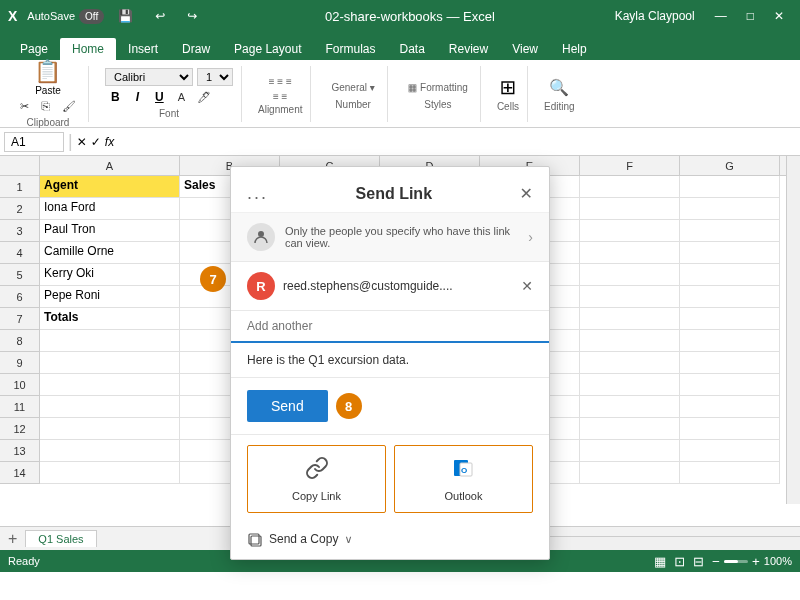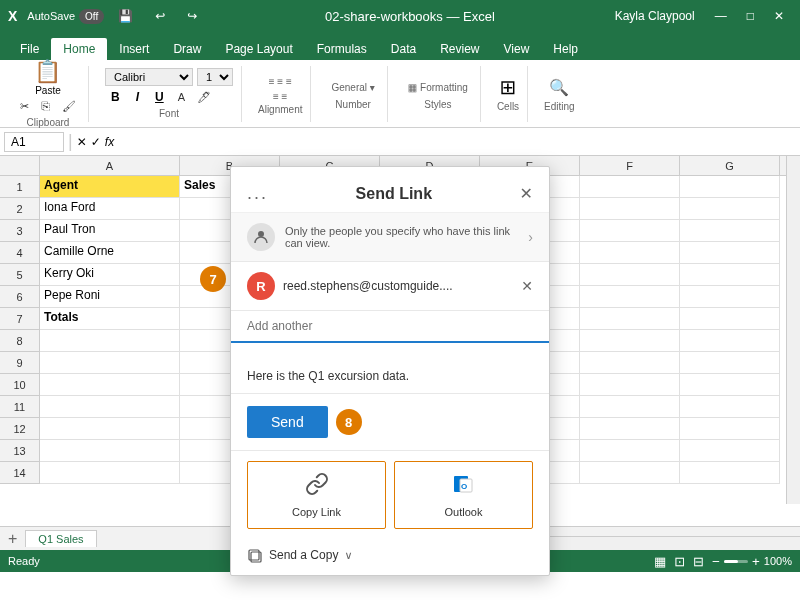--- a/index.html
+++ b/index.html
@@ -230,21 +230,20 @@
       padding: 8px 16px;
       border-bottom: 2px solid #1e7bcc;
     }
     .add-another-input {
       border: none; outline: none; font-size: 12px; color: #999; width: 100%;
     }
 
     .dialog-message {
       padding: 10px 16px;
       border-bottom: 1px solid #e8e8e8;
-      margin-top: 16px;
     }
     .message-input {
       border: none; outline: none; font-size: 12px; color: #333; width: 100%;
     }
 
     .dialog-send-row {
       display: flex;
       align-items: center;
       padding: 12px 16px;
       gap: 8px;
@@ -334,21 +333,21 @@
   </div>
   <div class="title-bar-right">
     <span style="font-size:12px;margin-right:8px;">Kayla Claypool</span>
     <button class="title-bar-btn">—</button>
     <button class="title-bar-btn">□</button>
     <button class="title-bar-btn">✕</button>
   </div>
 </div>
 
 <div class="ribbon-tabs">
-  <div class="ribbon-tab">File</div>
+  <div class="ribbon-tab">Page</div>
   <div class="ribbon-tab active">Home</div>
   <div class="ribbon-tab">Insert</div>
   <div class="ribbon-tab">Draw</div>
   <div class="ribbon-tab">Page Layout</div>
   <div class="ribbon-tab">Formulas</div>
   <div class="ribbon-tab">Data</div>
   <div class="ribbon-tab">Review</div>
   <div class="ribbon-tab">View</div>
   <div class="ribbon-tab">Help</div>
 </div>

